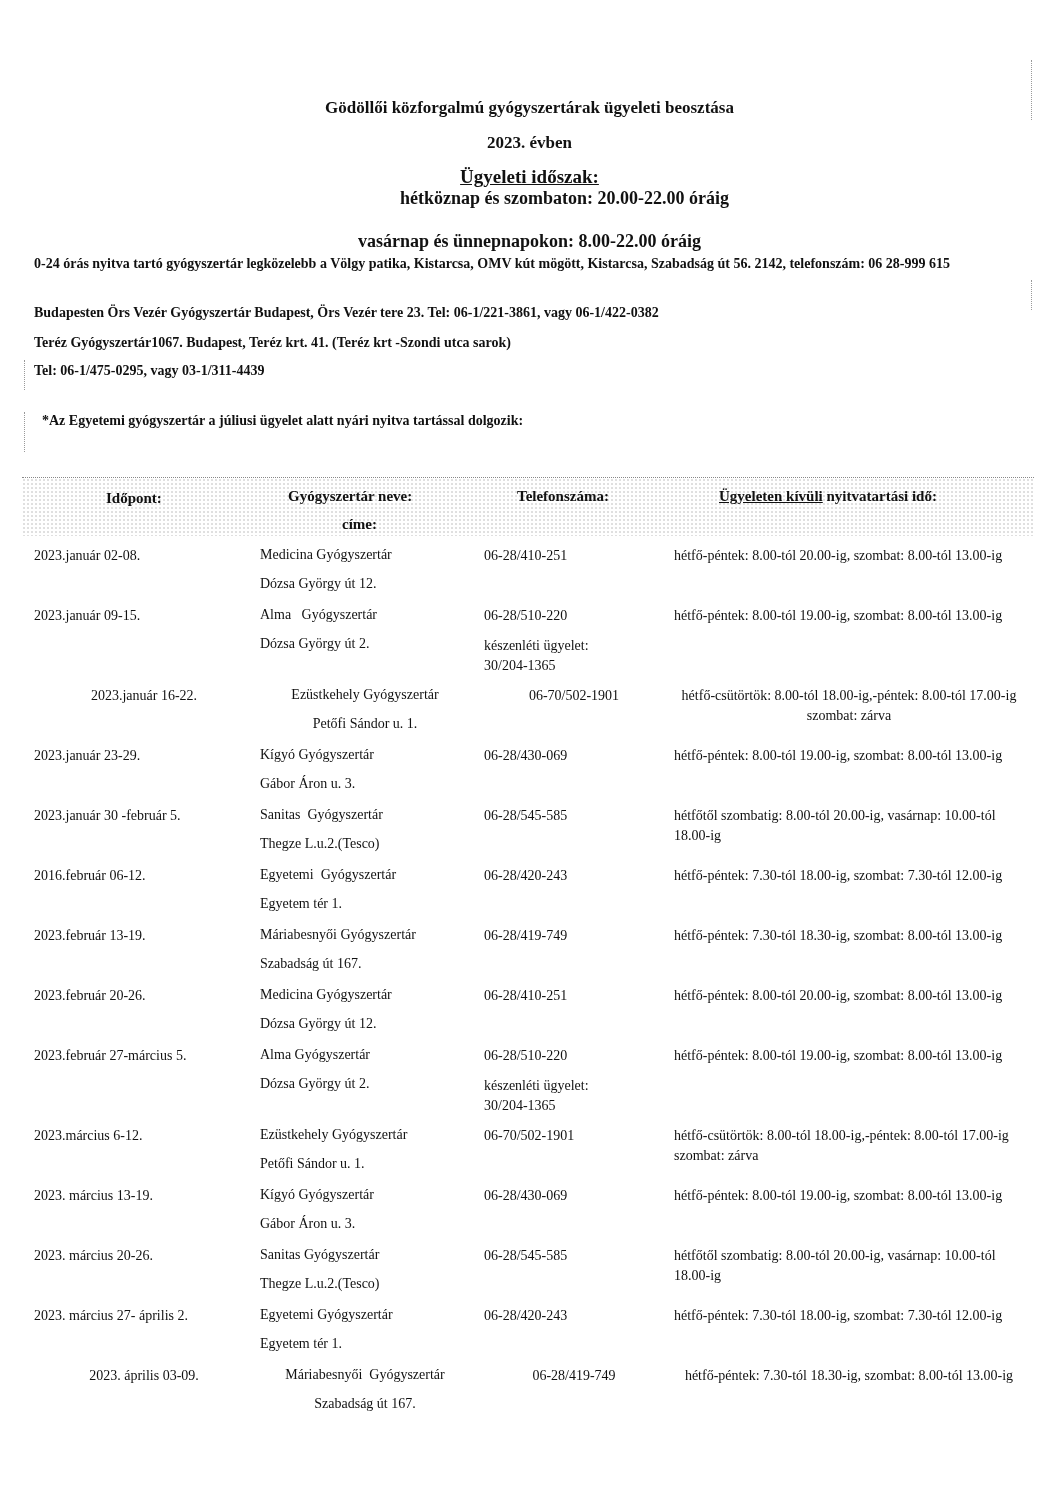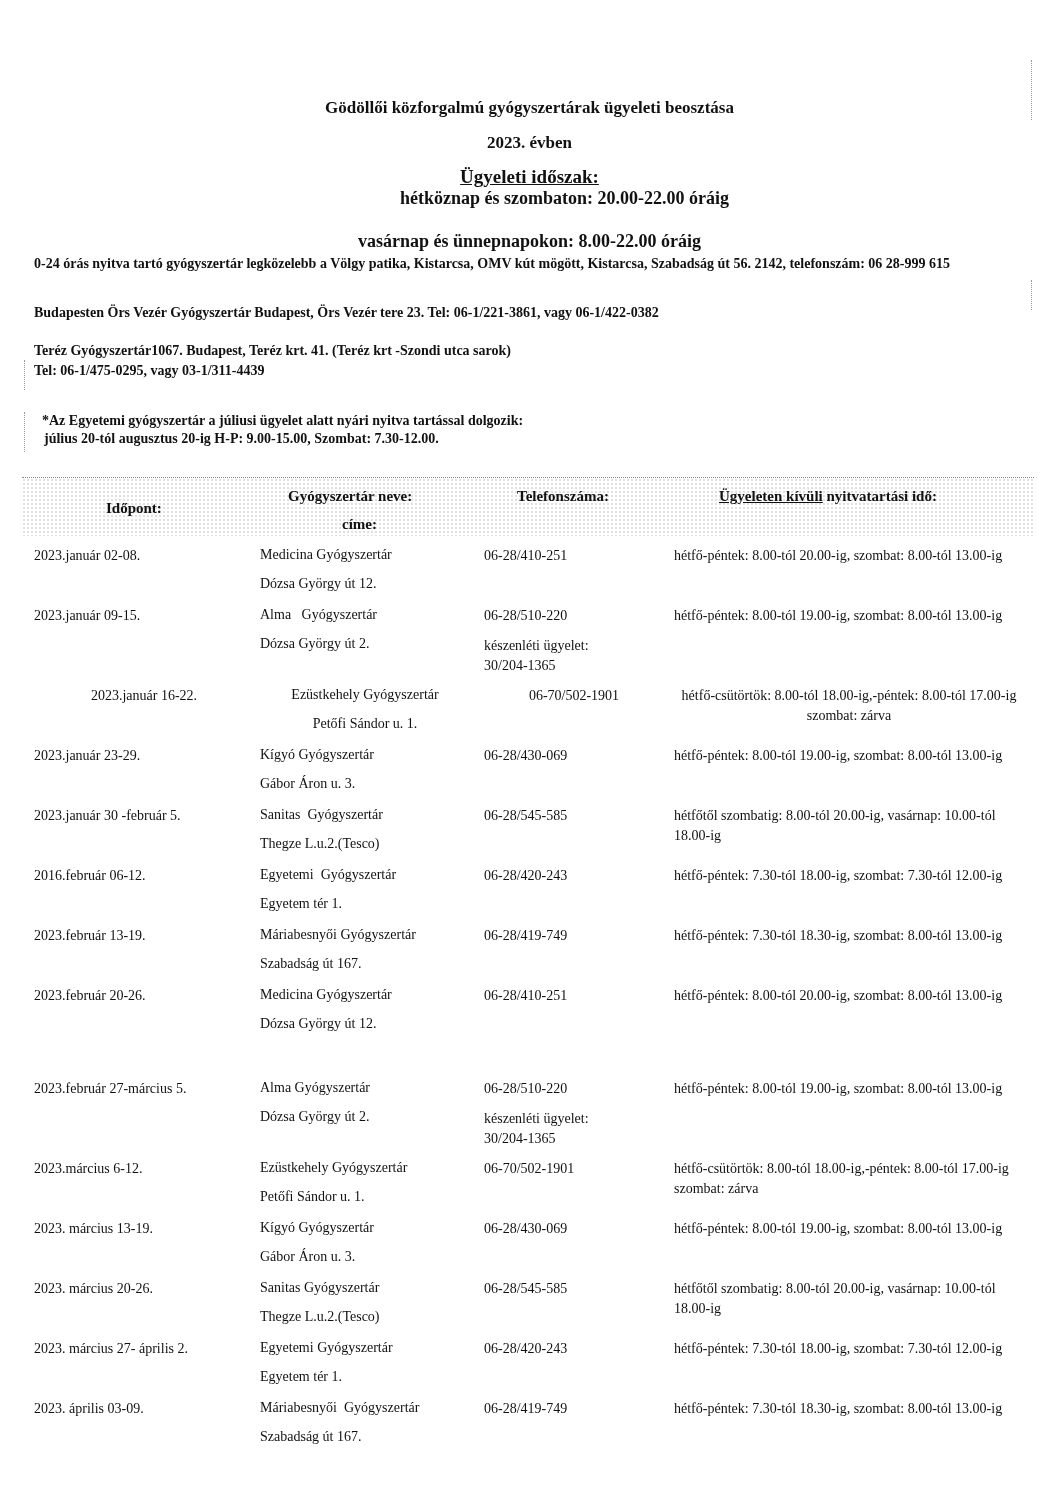--- a/index.html
+++ b/index.html
@@ -10,34 +10,34 @@
   .title-block { position: absolute; left: 0; width: 1059px; text-align: center; font-weight: bold; }
   .t1 { top: 98px; font-size: 17px; }
   .t2 { top: 133px; font-size: 17px; }
   .t3 { top: 166px; font-size: 19px; }
   .t3 span { text-decoration: underline; }
   .t4 { top: 188px; font-size: 18px; padding-left: 35px; }
   .t5 { top: 231px; font-size: 18px; }
   .info { position: absolute; left: 34px; font-weight: bold; font-size: 14px; line-height: 20px; width: 1000px; }
   .i1 { top: 254px; }
   .i2 { top: 303px; }
-  .i3 { top: 341px; }
+  .i3 { top: 333px; }
   .i4 { top: 361px; }
   .note { position: absolute; left: 34px; top: 412px; font-weight: bold; font-size: 14px; line-height: 18px; margin-left: 8px; }
   .note .l2 { padding-left: 2px; }
   .vmark { position: absolute; width: 1px; border-left: 1px dotted #999; }
   .thead {
     position: absolute; left: 22px; top: 477px; width: 1012px; height: 58px;
     border-top: 1px dotted #888;
     background-image: radial-gradient(#bbb 0.6px, transparent 0.8px);
     background-size: 4px 4px;
     font-weight: bold; font-size: 15px;
   }
   .th { position: absolute; background: transparent; }
-  .th-date { left: 84px; top: 22px; }
+  .th-date { left: 84px; top: 12px; }
   .th-name { left: 266px; top: 10px; }
   .th-addr { left: 320px; top: 38px; }
   .th-phone { left: 495px; top: 10px; }
   .th-hours { left: 697px; top: 10px; }
   .th-hours .u { text-decoration: underline; }
   .rows { position: absolute; left: 0; top: 546px; width: 1059px; font-size: 14px; }
   .row { position: relative; }
   .cell { position: absolute; top: 0; }
   .c-date { left: 34px; width: 220px; }
   .c-name { left: 260px; width: 210px; line-height: 29px; margin-top: -6px; }
@@ -55,21 +55,20 @@
 <div class="title-block t4">hétköznap és szombaton: 20.00-22.00 óráig</div>
 <div class="title-block t5">vasárnap és ünnepnapokon: 8.00-22.00 óráig</div>
 
 <div class="info i1">0-24 órás nyitva tartó gyógyszertár legközelebb a Völgy patika, Kistarcsa, OMV kút mögött,  Kistarcsa, Szabadság út 56. 2142, telefonszám: 06 28-999 615</div>
 <div class="info i2">Budapesten Örs Vezér Gyógyszertár Budapest, Örs Vezér tere 23. Tel: 06-1/221-3861, vagy 06-1/422-0382</div>
 <div class="info i3">Teréz Gyógyszertár1067. Budapest, Teréz krt. 41. (Teréz krt -Szondi utca sarok)</div>
 <div class="info i4">Tel: 06-1/475-0295, vagy 03-1/311-4439</div>
 
 <div class="note">
   <div>*Az Egyetemi gyógyszertár a júliusi ügyelet alatt  nyári nyitva tartással dolgozik:</div>
-  <div class="l2">július 20-tól augusztus 20-ig H-P: 9.00-15.00, Szombat: 7.30-12.00.</div>
 </div>
 
 <div class="vmark" style="left:1031px;top:60px;height:60px;"></div>
 <div class="vmark" style="left:1031px;top:280px;height:30px;"></div>
 <div class="vmark" style="left:24px;top:360px;height:30px;"></div>
 <div class="vmark" style="left:24px;top:412px;height:40px;"></div>
 
 <div class="thead">
   <div class="th th-date">Időpont:</div>
   <div class="th th-name">Gyógyszertár neve:</div>
@@ -161,21 +160,21 @@
       <div class="cell c-date">2023.február 20-26.</div>
       <div class="cell c-name">
         <div style="white-space:pre">Medicina Gyógyszertár</div>
         <div>Dózsa György út 12.</div>
       </div>
       <div class="cell c-phone">
         <div>06-28/410-251</div>
       </div>
       <div class="cell c-hours">hétfő-péntek: 8.00-tól 20.00-ig, szombat: 8.00-tól 13.00-ig</div>
     </div>
-    <div class="row" style="height: 80px; margin-top: 33px;">
+    <div class="row" style="height: 80px;">
       <div class="cell c-date">2023.február 27-március 5.</div>
       <div class="cell c-name">
         <div style="white-space:pre">Alma Gyógyszertár</div>
         <div>Dózsa György út 2.</div>
       </div>
       <div class="cell c-phone">
         <div>06-28/510-220</div>
         <div class="p2" style="width:150px">készenléti ügyelet: 30/204-1365</div>
       </div>
       <div class="cell c-hours">hétfő-péntek: 8.00-tól 19.00-ig, szombat: 8.00-tól 13.00-ig</div>
@@ -217,21 +216,21 @@
       <div class="cell c-date">2023. március 27- április 2.</div>
       <div class="cell c-name">
         <div style="white-space:pre">Egyetemi Gyógyszertár</div>
         <div>Egyetem tér 1.</div>
       </div>
       <div class="cell c-phone">
         <div>06-28/420-243</div>
       </div>
       <div class="cell c-hours">hétfő-péntek: 7.30-tól 18.00-ig, szombat: 7.30-tól 12.00-ig</div>
     </div>
-    <div class="row" style="height: 60px;">
+    <div class="row" style="height: 60px; text-align: center;">
       <div class="cell c-date">2023. április 03-09.</div>
       <div class="cell c-name">
         <div style="white-space:pre">Máriabesnyői  Gyógyszertár</div>
         <div>Szabadság út 167.</div>
       </div>
       <div class="cell c-phone">
         <div>06-28/419-749</div>
       </div>
       <div class="cell c-hours">hétfő-péntek: 7.30-tól 18.30-ig, szombat: 8.00-tól 13.00-ig</div>
     </div>

